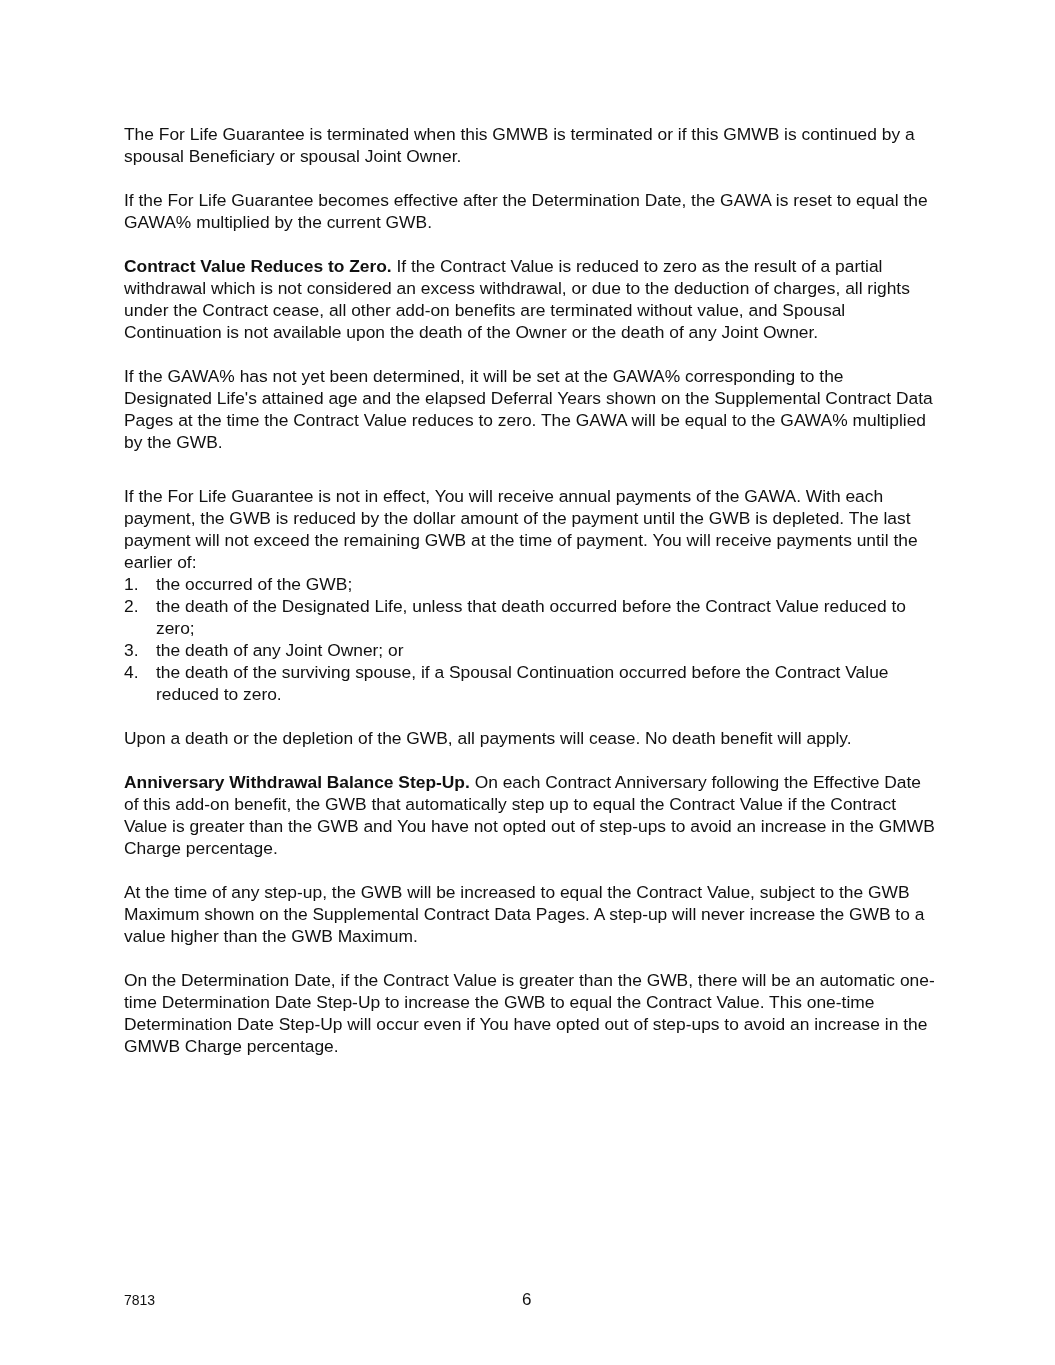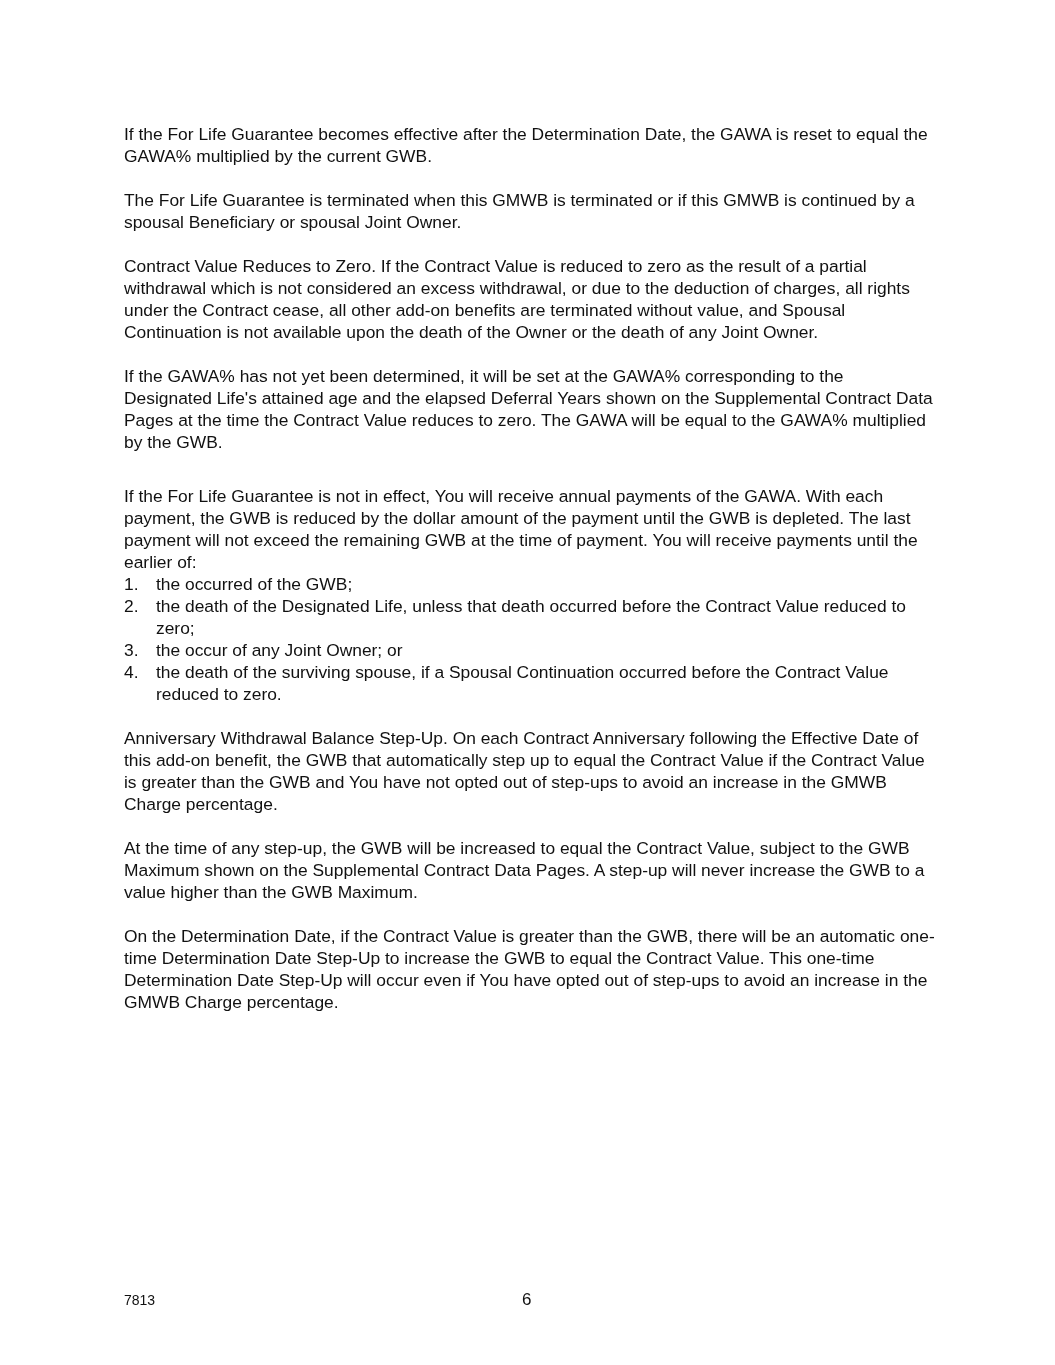--- a/index.html
+++ b/index.html
@@ -20,21 +20,21 @@
       left: 124px;
       top: 123px;
       width: 812px;
       font-size: 17.4px;
       line-height: 22px;
     }
     .para {
       margin: 0 0 22px 0;
     }
     .para b {
-      font-weight: normal;
+      font-weight: bold;
     }
     ol.steps {
       list-style: none;
       margin: 0;
       padding: 0;
     }
     ol.steps li {
       position: relative;
       padding-left: 32px;
     }
@@ -64,25 +64,25 @@
       font-size: 17px;
       line-height: 22px;
     }
   </style>
 </head>
 <body>
 
 <div class="page">
 
   <p class="para">
-    <b></b><span>If the For Life Guarantee becomes effective after the Determination Date, the GAWA is reset to equal the GAWA% multiplied by the current GWB.</span>
+    <b></b><span>The For Life Guarantee is terminated when this GMWB is terminated or if this GMWB is continued by a spousal Beneficiary or spousal Joint Owner.</span>
   </p>
 
   <p class="para">
-    <b></b><span>The For Life Guarantee is terminated when this GMWB is terminated or if this GMWB is continued by a spousal Beneficiary or spousal Joint Owner.</span>
+    <b></b><span>If the For Life Guarantee becomes effective after the Determination Date, the GAWA is reset to equal the GAWA% multiplied by the current GWB.</span>
   </p>
 
   <p class="para">
     <b>Contract Value Reduces to Zero.</b><span> If the Contract Value is reduced to zero as the result of a partial withdrawal which is not considered an excess withdrawal, or due to the deduction of charges, all rights under the Contract cease, all other add-on benefits are terminated without value, and Spousal Continuation is not available upon the death of the Owner or the death of any Joint Owner.</span>
   </p>
 
   <p class="para">
     <b></b><span>If the GAWA% has not yet been determined, it will be set at the GAWA% corresponding to the Designated Life's attained age and the elapsed Deferral Years shown on the Supplemental Contract Data Pages at the time the Contract Value reduces to zero. The GAWA will be equal to the GAWA% multiplied by the GWB.</span>
   </p>
 
@@ -96,29 +96,32 @@
       <li>
         <span class="num">1.</span>
         <span>the occurred of the GWB;</span>
       </li>
       <li>
         <span class="num">2.</span>
         <span>the death of the Designated Life, unless that death occurred before the Contract Value reduced to zero;</span>
       </li>
       <li>
         <span class="num">3.</span>
-        <span>the occur of any Joint Owner; or</span>
+        <span>the death of any Joint Owner; or</span>
       </li>
       <li>
         <span class="num">4.</span>
         <span>the death of the surviving spouse, if a Spousal Continuation occurred before the Contract Value reduced to zero.</span>
       </li>
     </ol>
   </div>
 
+  <p class="para">
+    <b></b><span>Upon a death or the depletion of the GWB, all payments will cease. No death benefit will apply.</span>
+  </p>
 
 
   <p class="para">
     <b>Anniversary Withdrawal Balance Step-Up.</b><span> On each Contract Anniversary following the Effective Date of this add-on benefit, the GWB that automatically step up to equal the Contract Value if the Contract Value is greater than the GWB and You have not opted out of step-ups to avoid an increase in the GMWB Charge percentage.</span>
   </p>
 
   <p class="para">
     <b></b><span>At the time of any step-up, the GWB will be increased to equal the Contract Value, subject to the GWB Maximum shown on the Supplemental Contract Data Pages. A step-up will never increase the GWB to a value higher than the GWB Maximum.</span>
   </p>
 

